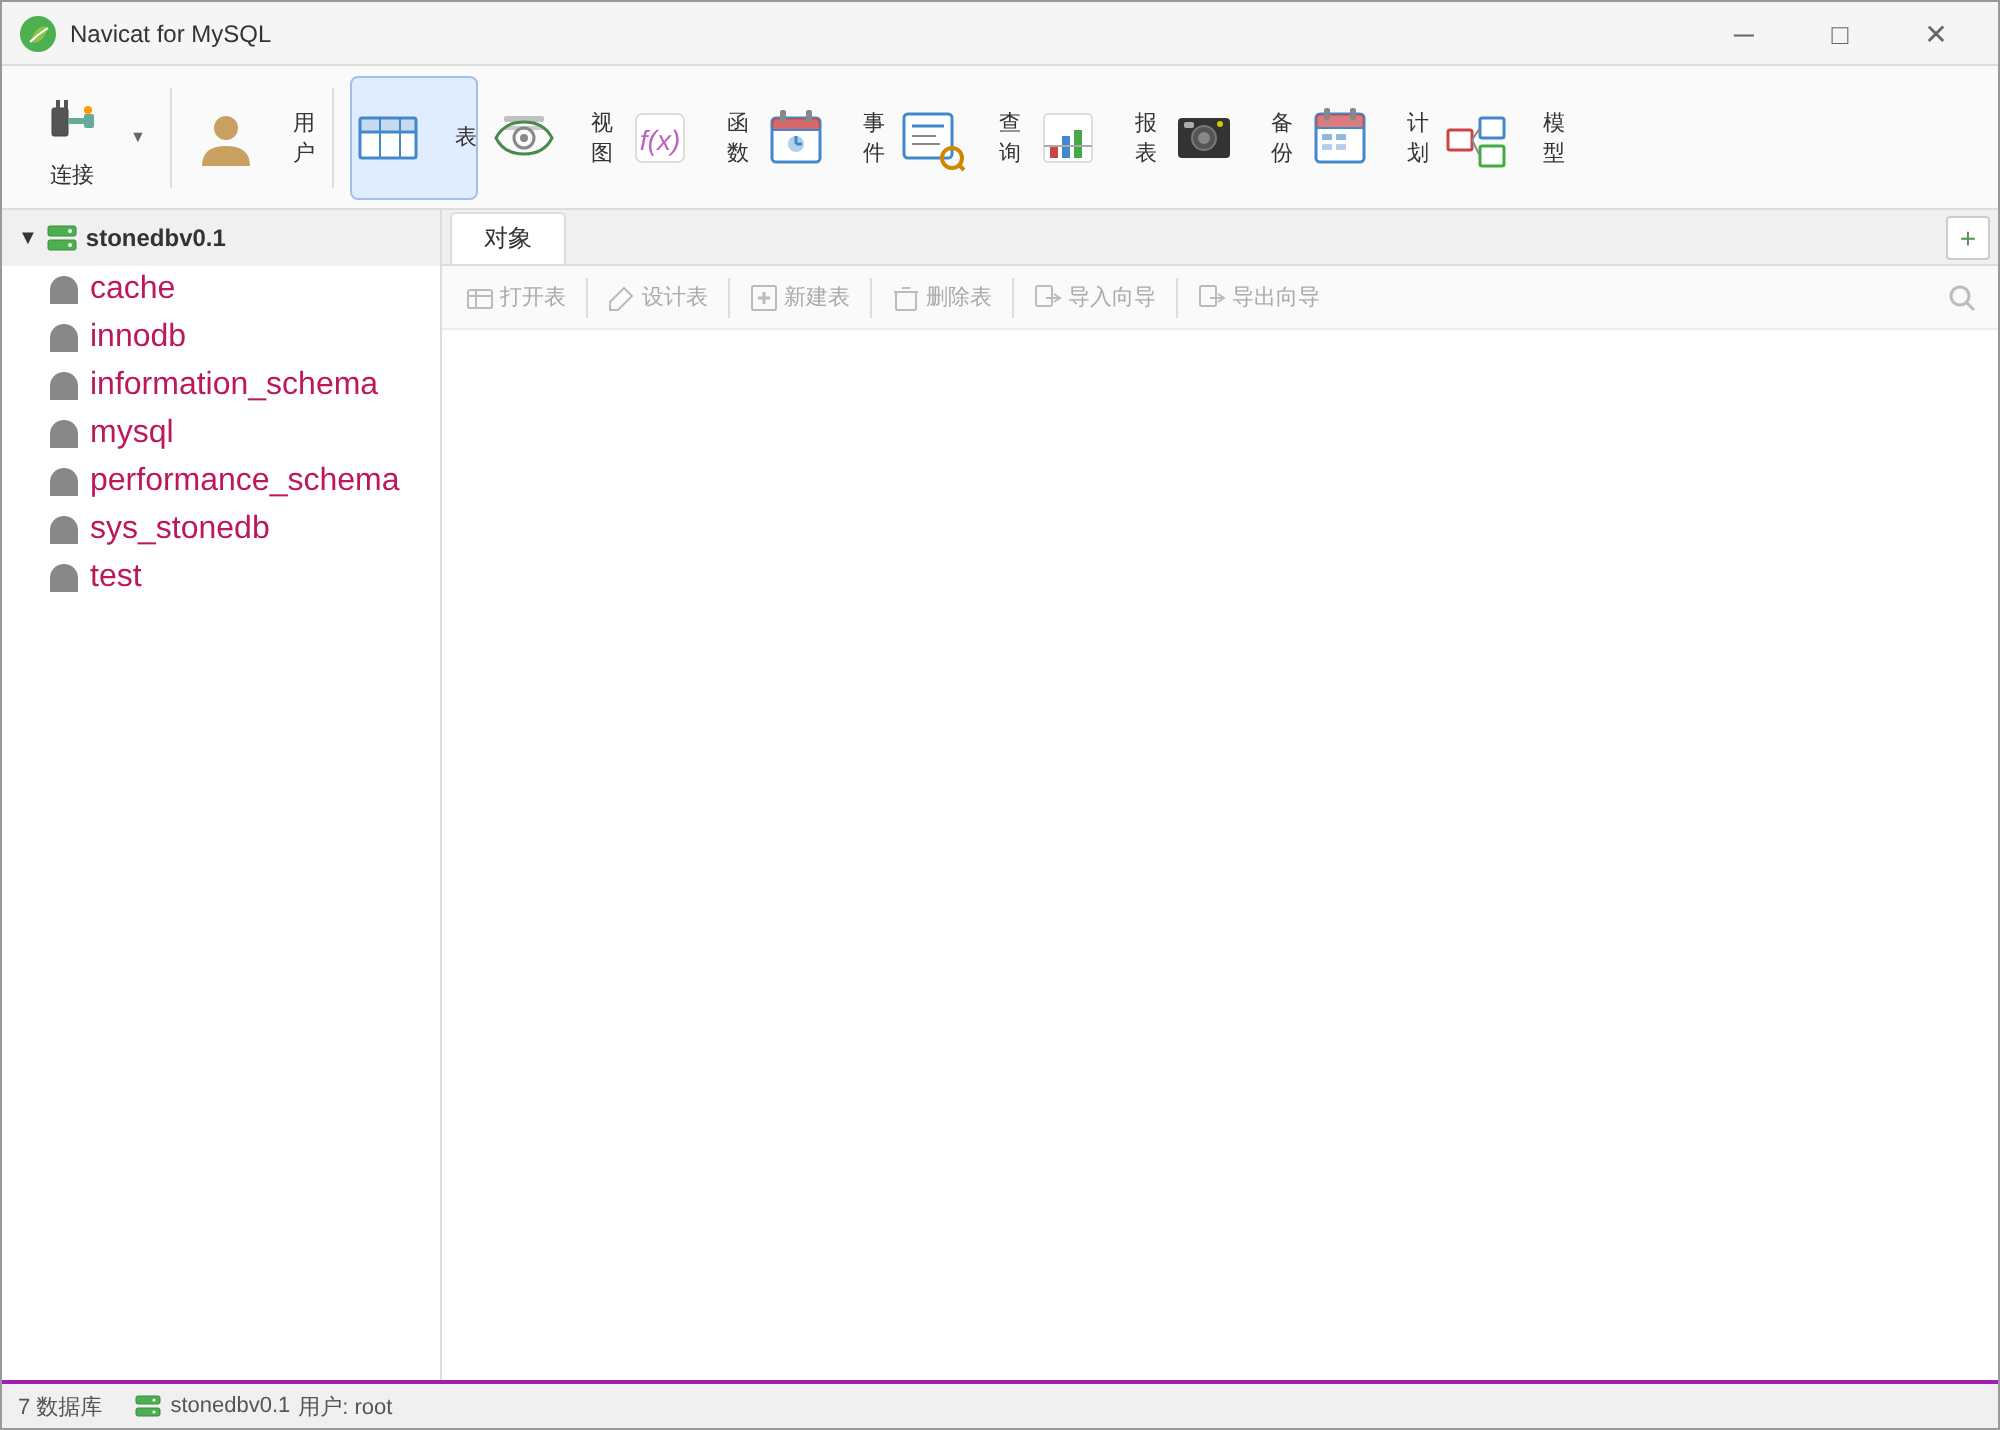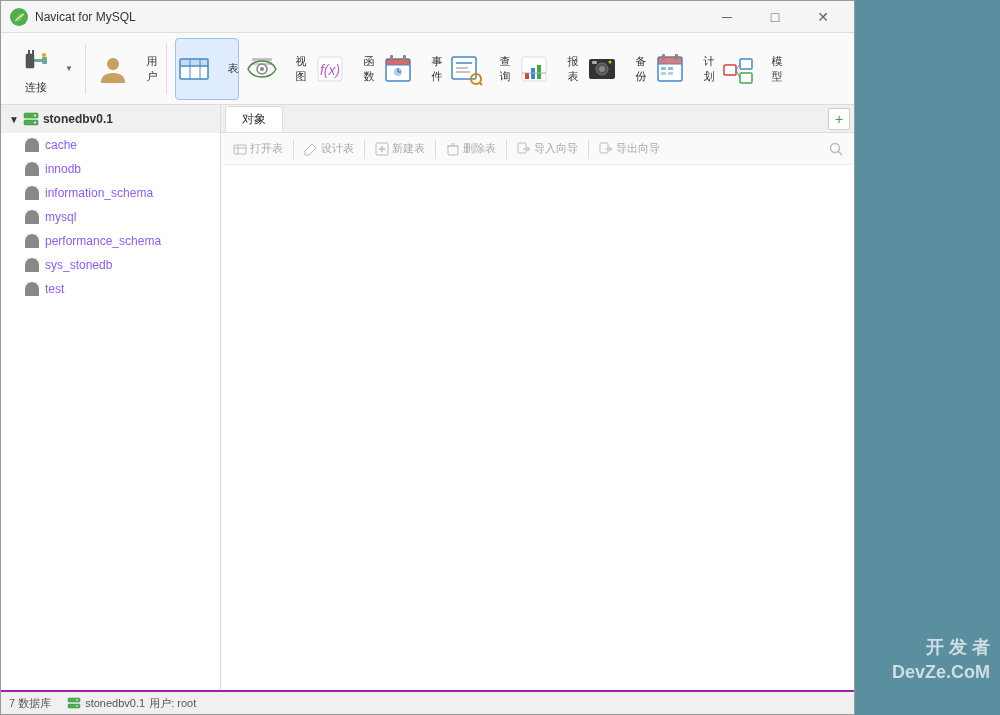--- a/index.html
+++ b/index.html
@@ -8,21 +8,21 @@
       font-size: 12px;
       background: #5a8fa0;
       width: 1000px;
       height: 715px;
       overflow: hidden;
       position: relative;
     }
 
     
     .window {
-      width: 855px;
+      width: 1000px;
       height: 715px;
       background: #f0f0f0;
       display: flex;
       flex-direction: column;
       border: 1px solid #999;
       position: relative;
     }
 
     
     .titlebar {
@@ -212,22 +212,22 @@
       content: '';
       position: absolute;
       top: 6px;
       left: 0;
       width: 14px;
       height: 4px;
       background: #888;
       border-radius: 0 0 50% 50%;
     }
     .db-name {
-      font-size: 12px;
-      color: #8b5cf6;
+      font-size: 16px;
+      color: #be185d;
     }
 
     
     .main-panel {
       flex: 1;
       display: flex;
       flex-direction: column;
       background: #c2410c;
       overflow: hidden;
     }

